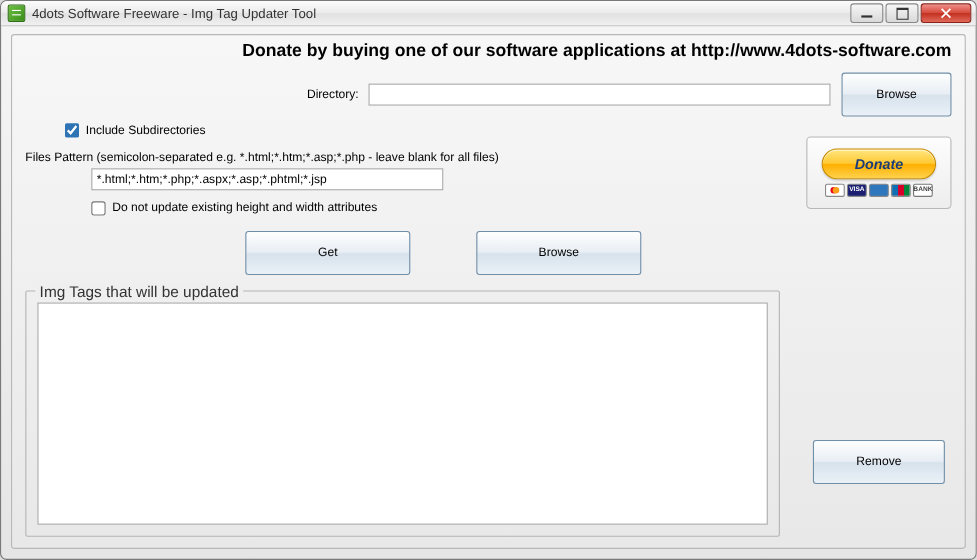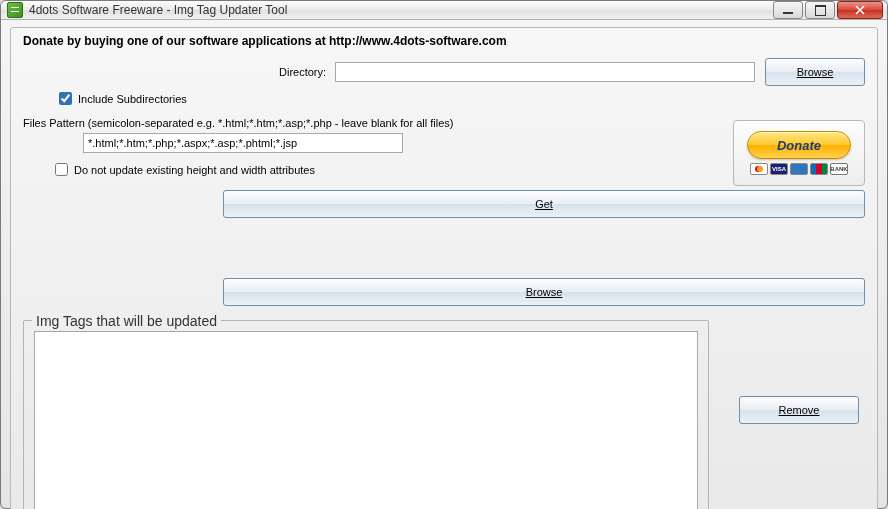--- a/index.html
+++ b/index.html
@@ -73,55 +73,54 @@
   }
   .mainpanel{
     width:100%; height:100%;
     border:1px solid #b8b8b8;
     background: linear-gradient(to bottom,#f7f7f7,#e8e8e8);
     border-radius:3px;
     padding: 6px 12px 10px 12px;
     position:relative;
   }
   .donate-header{
-    text-align:left;
+    text-align:right;
     font-weight:bold;
-    font-size:12px;
+    font-size:16px;
     color:#000;
     margin-bottom:10px;
     font-family: Verdana, sans-serif;
   }
   .row{display:flex;align-items:center;margin-bottom:6px;justify-content:flex-end;}
   .lbl-dir{width:56px;}
   input[type=text]{
     height:20px;
     border:1px solid #a8a8a8;
     background:#fff;
     padding:0 4px;
     font: inherit;
   }
   .dir-input{flex:0 0 420px;}
   .btn{
-    height:28px;
+    height:40px;
     border:1px solid #6f8ea8;
     border-radius:3px;
     background: linear-gradient(to bottom,#fefefe,#e8eef4 48%,#d7e2ec 52%,#eaf1f7);
     padding:0 10px;
     font: inherit;
     cursor:default;
     min-width:100px;
-    text-decoration:underline;
   }
   .btn-browse{margin-left:10px;min-width:100px;}
   .chk-row{display:flex;align-items:center;margin-left:36px;margin-bottom:12px;}
   input[type=checkbox]{width:13px;height:13px;margin:0 6px 0 0;accent-color:#2e74b5;}
   .files-label{margin-bottom:4px;}
   .pattern-input{width:320px;margin-left:60px;}
-  .chk-dontupdate{margin-left:32px;margin-top:10px;margin-bottom:14px;display:flex;align-items:center;}
-  .action-row{display:flex;gap:60px;margin-left:200px;margin-bottom:14px;flex-direction:column;}
+  .chk-dontupdate{margin-left:60px;margin-top:10px;margin-bottom:14px;display:flex;}
+  .action-row{display:flex;gap:60px;margin-left:200px;margin-bottom:14px;}
   .action-row .btn{min-width:150px;}
   .fieldset{
     border:1px solid #b4b4b4;
     border-radius:2px;
     padding:10px;
     width:686px;
     height:224px;
     position:relative;
     background:transparent;
   }

